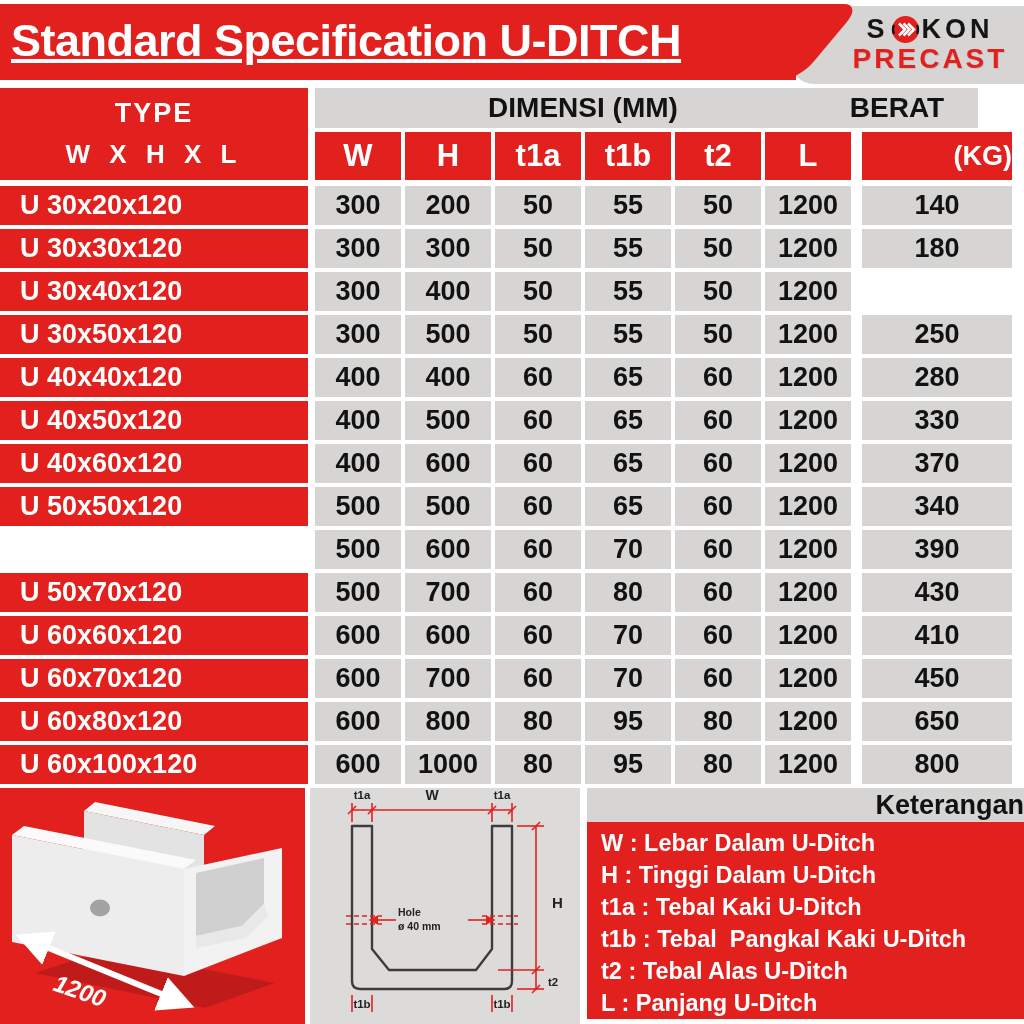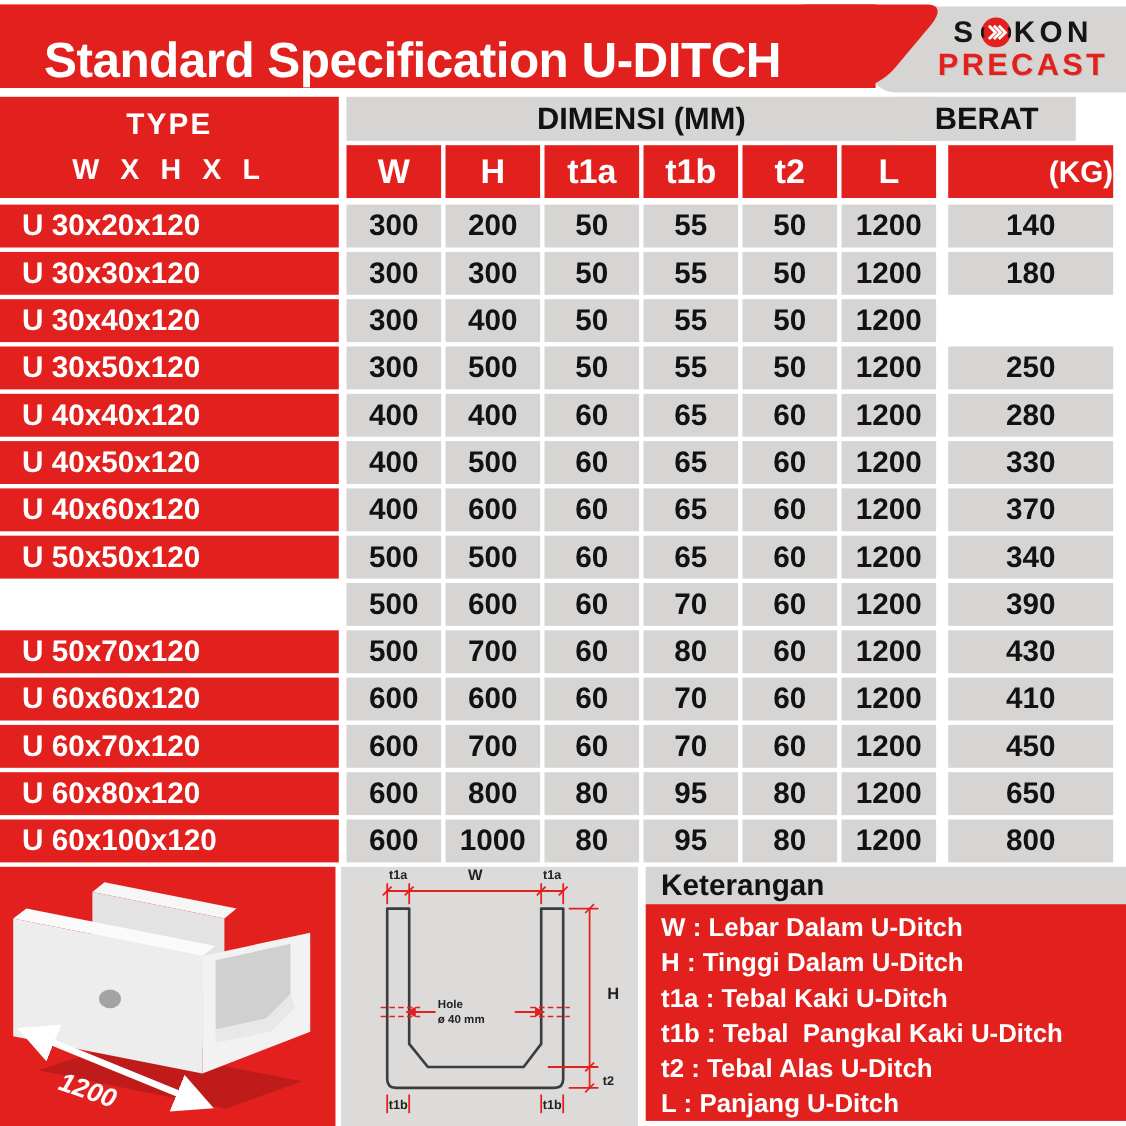--- a/index.html
+++ b/index.html
@@ -18,22 +18,22 @@
   .banner {
     position:absolute; top:4px; left:0; width:796px; height:76px;
     background:var(--red); z-index:2;
   }
   .banner::after {
     content:""; position:absolute; top:0; left:716px; width:146px; height:76px;
     background:var(--red); transform:skewX(-40deg); transform-origin:0 0;
     border-radius:18px;
   }
   .banner h1 {
-    position:relative; z-index:3; margin:14px; padding-left:26px;
-    font-size:45px; line-height:74px; color:#fff; letter-spacing:-0.5px; white-space:nowrap;
+    position:relative; z-index:3; margin:0; padding-left:11px;
+    font-size:45px; line-height:74px; color:#fff; letter-spacing:-0.5px; white-space:nowrap;text-decoration:underline;
   }
   .logo { position:absolute; top:14px; right:14px; width:160px; text-align:center; z-index:3; }
   .logo-line1 { display:flex; align-items:center; justify-content:center; gap:1px;
     color:#151515; font-size:27px; letter-spacing:4px; }
   .logo-line1 .icon { display:inline-flex; margin:0 1px; }
   .logo-line2 { color:var(--red); font-size:28px; letter-spacing:3px; margin-top:-2px;
     text-shadow:1px 1px 0 #2a2a2a22; }
 
   
   .col-type  { left:0;     width:308px; }
@@ -72,21 +72,21 @@
   .cell { position:absolute; top:0; height:38.5px; line-height:38.5px; }
   .cell.type { background:var(--red); color:#fff; font-size:27px; padding-left:20px; }
   .cell.num  { background:var(--gray); color:var(--ink); font-size:27px; text-align:center; }
 
   
   .photo-panel { position:absolute; top:788px; left:0; width:305px; height:236px; background:var(--red); }
   .diagram-panel { position:absolute; top:788px; left:310px; width:270px; height:236px; background:#dcdbd9; }
   .legend { position:absolute; top:788px; left:587px; width:437px; }
   .legend-title {
     height:34px; background:var(--gray); color:var(--ink);
-    font-size:27px; line-height:34px; padding-left:14px;
+    font-size:27px; line-height:34px; padding-left:14px;text-align:right;
   }
   .legend-box { background:var(--red); height:197px; padding:5px 0 0 14px; }
   .legend-line { color:#fff; font-size:23.5px; line-height:32px; white-space:pre; }
 
   svg text { font-family:"Liberation Sans", sans-serif; }
   .dline { stroke:var(--red); stroke-width:1.6; fill:none; }
   .ddash { stroke:var(--red); stroke-width:1.4; fill:none; stroke-dasharray:5 3; }
   .dlab  { fill:#222; font-weight:bold; }
   .outline { stroke:#3c3c3c; stroke-width:2.4; fill:none; stroke-linejoin:round; }
 </style>

